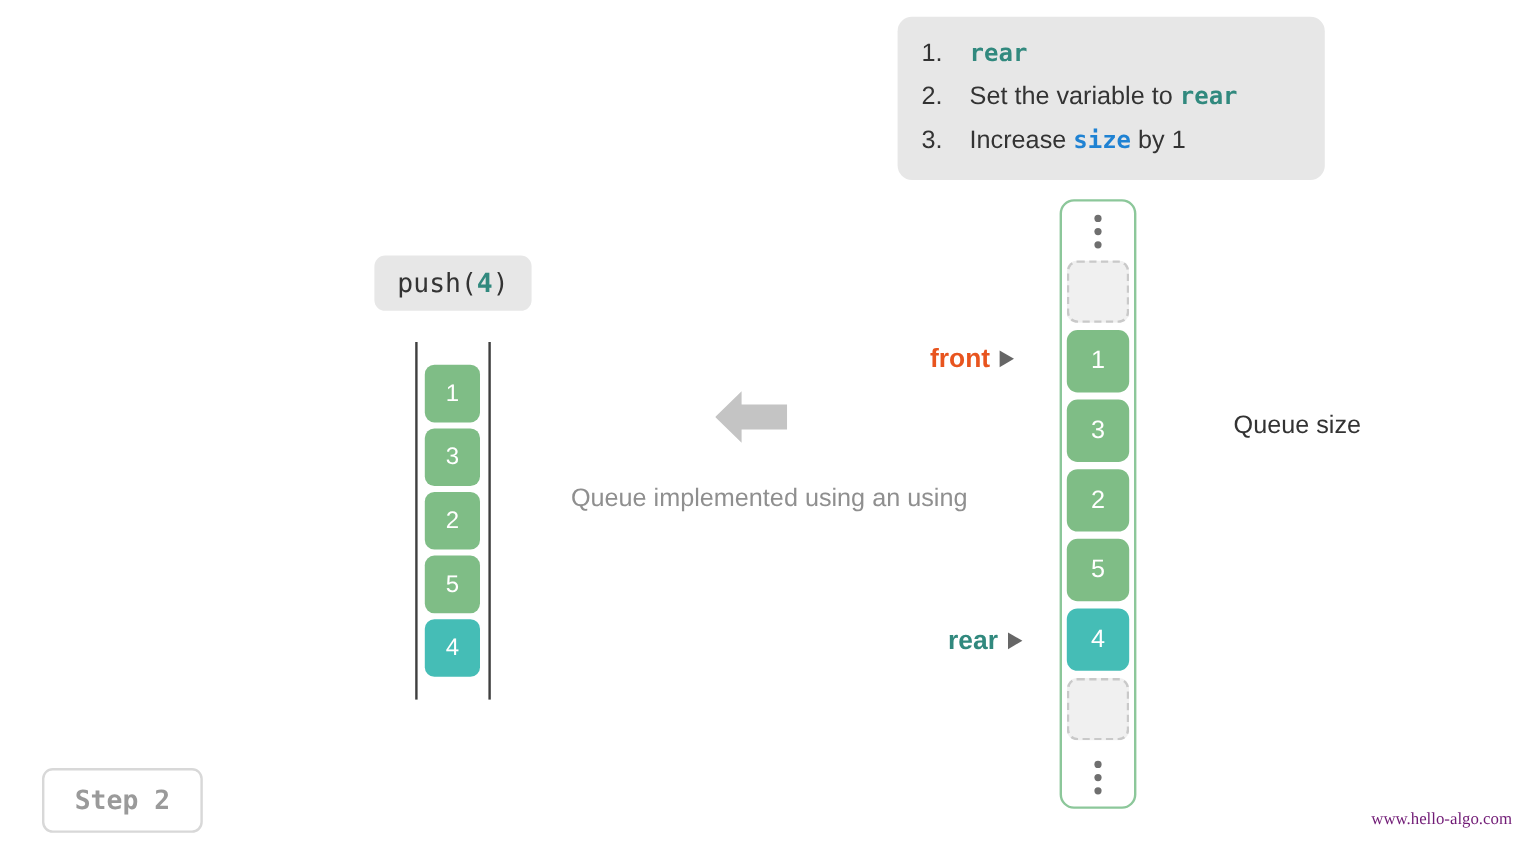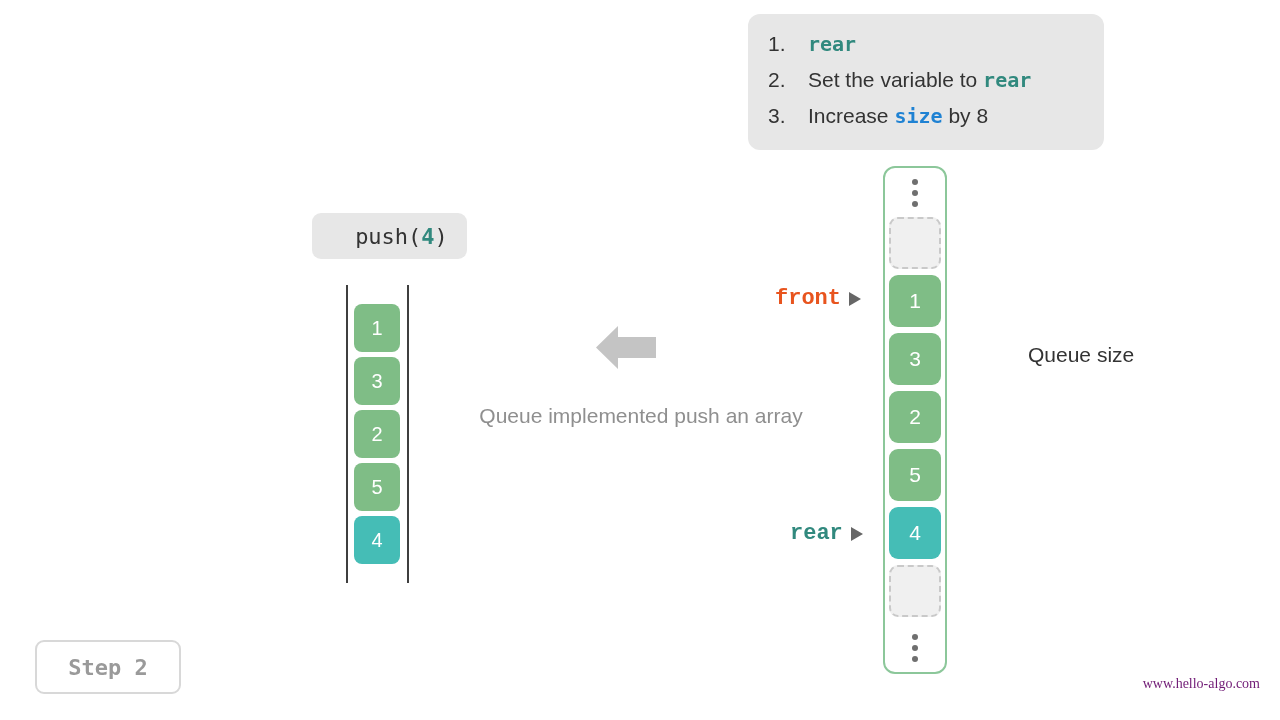--- a/index.html
+++ b/index.html
@@ -64,21 +64,20 @@
     height: 46px;
     background: #e7e7e7;
     border-radius: 9px;
     display: flex;
     align-items: center;
     justify-content: center;
     font-family: "DejaVu Sans Mono", monospace;
     font-size: 22px;
     color: #333333;
     letter-spacing: 0px;
-    padding-left: 24px;
   }
   #push-label .arg {
     color: #31897e;
     font-weight: bold;
   }
 
   
   #left-array {
     position: absolute;
     left: 340px;
@@ -183,21 +182,21 @@
     background: #f0f0f0;
     border: 2px dashed #c9c9c9;
   }
 
   
   .pointer {
     position: absolute;
     display: flex;
     align-items: center;
     gap: 8px;
-    font-family: Liberation Mono, monospace;
+    font-family: Liberation Sans, sans-serif;
     font-weight: bold;
     font-size: 22px;
   }
   #front-pointer { left: 775px; top: 286px; color: #e8541e; }
   #rear-pointer  { left: 790px; top: 521px; color: #31897e; }
   .ptr-arrow {
     display: inline-block;
     width: 0;
     height: 0;
     border-top: 7px solid transparent;
@@ -226,21 +225,21 @@
   #size-expr .kw {
     color: #1f82d3;
     font-weight: bold;
   }
 
   
   #step-badge {
     position: absolute;
     left: 35px;
     top: 640px;
-    width: 146px;
+    width: 134px;
     height: 54px;
     border: 2px solid #d8d8d8;
     border-radius: 9px;
     box-sizing: border-box;
     display: flex;
     align-items: center;
     justify-content: center;
     font-family: "DejaVu Sans Mono", monospace;
     font-weight: bold;
     font-size: 22px;
@@ -272,21 +271,21 @@
     <div class="instr-row">
       <span class="instr-num">2.</span>
       <span>Set the variable to </span>
       <span class="mono-teal">rear</span>
       <span></span>
     </div>
     <div class="instr-row">
       <span class="instr-num">3.</span>
       <span>Increase </span>
       <span class="mono-blue">size</span>
-      <span> by 8</span>
+      <span> by 1</span>
     </div>
   </div>
 
   <div id="push-label">
     <span>push(</span>
       <span class="arg">4</span>
       <span>)</span>
   </div>
 
   <div id="left-array">
@@ -298,21 +297,21 @@
       <div class="cell green">2</div>
       <div class="cell green">5</div>
       <div class="cell teal">4</div>
     </div>
   </div>
 
   <svg id="center-arrow" viewBox="0 0 60 55">
     <polygon points="0,27.5 22,6 22,17 60,17 60,38 22,38 22,49" fill="#c4c4c4"></polygon>
   </svg>
 
-  <div id="caption">Queue implemented push an array</div>
+  <div id="caption">Queue implemented using an using</div>
 
   <div id="queue-container">
     <div class="ellipsis">
       <span></span>
         <span></span>
         <span></span>
     </div>
     <div class="qcell empty"></div>
     <div class="qcell green">1</div>
     <div class="qcell green">3</div>

